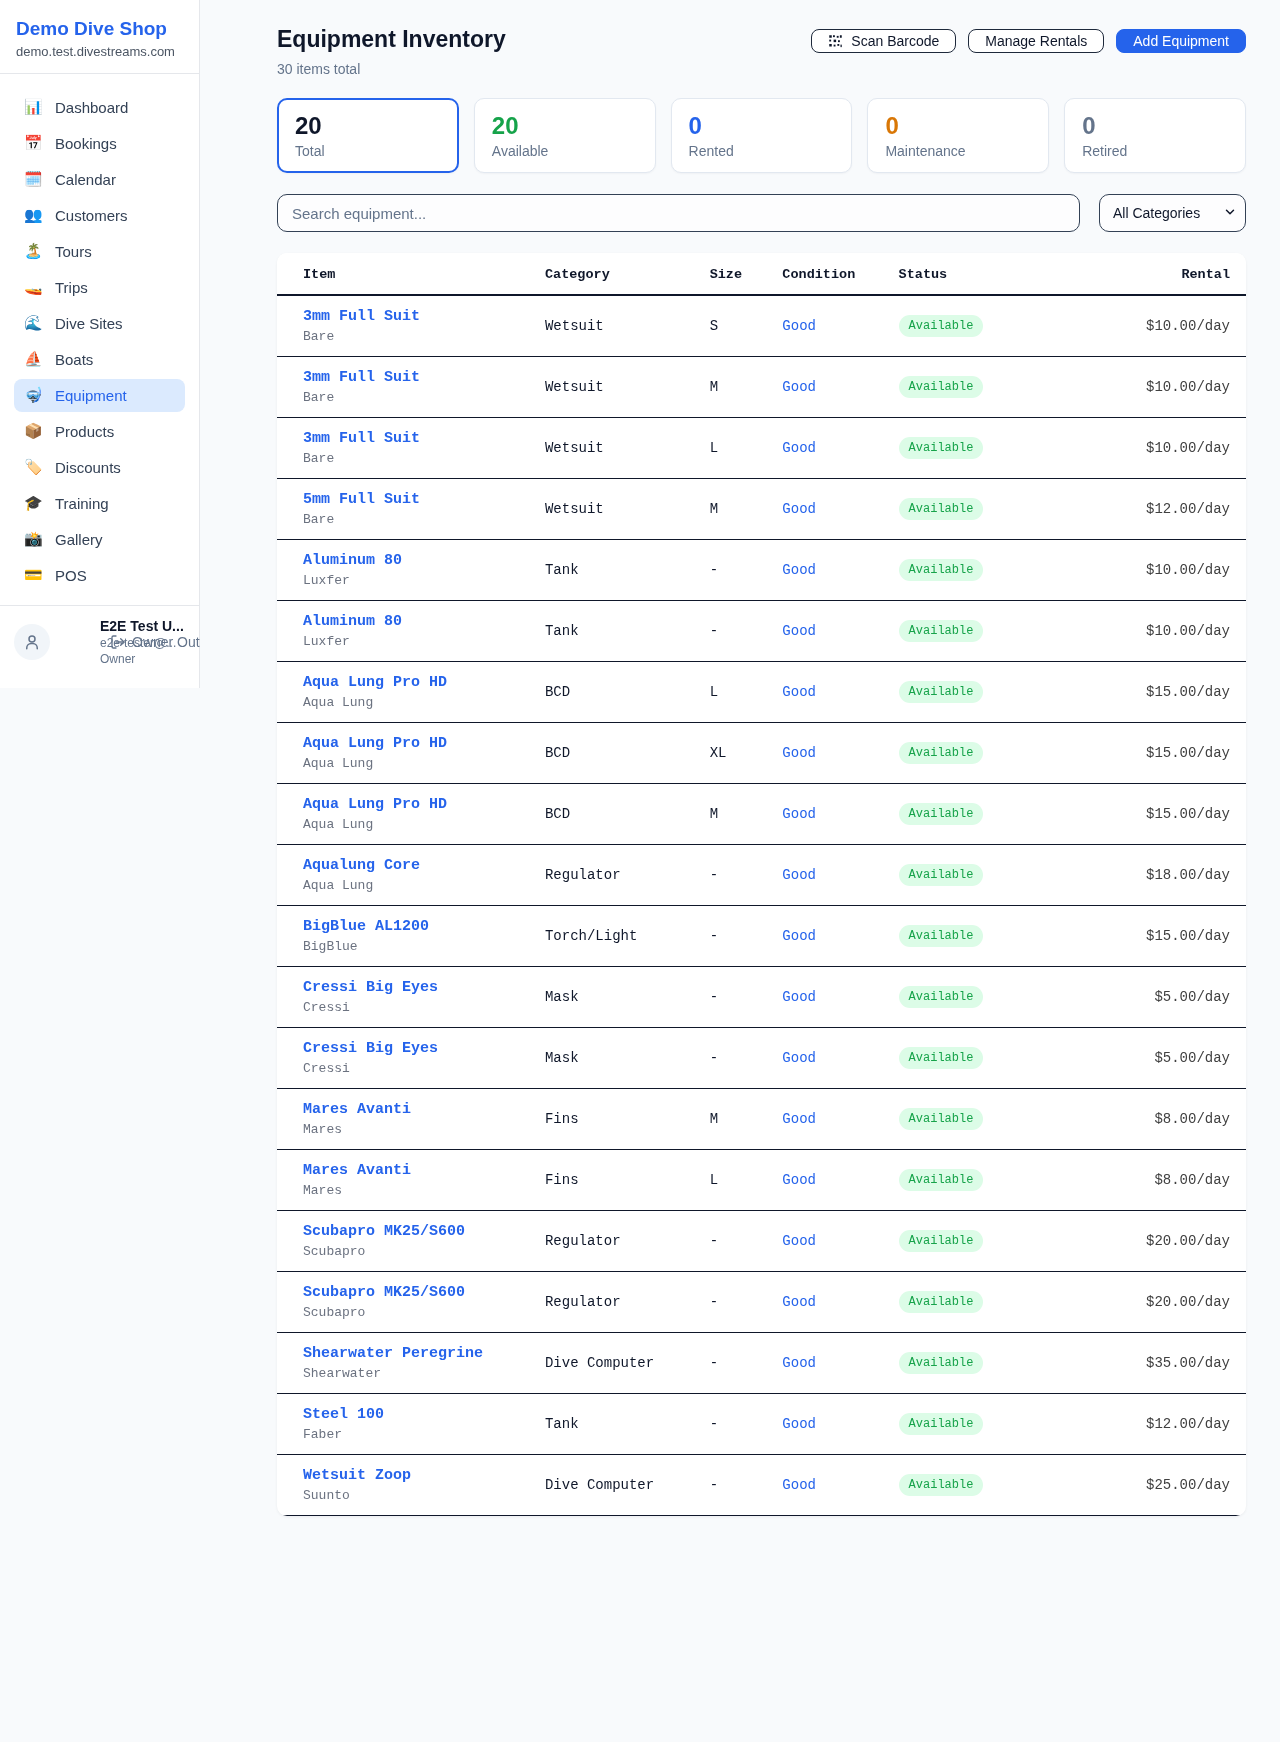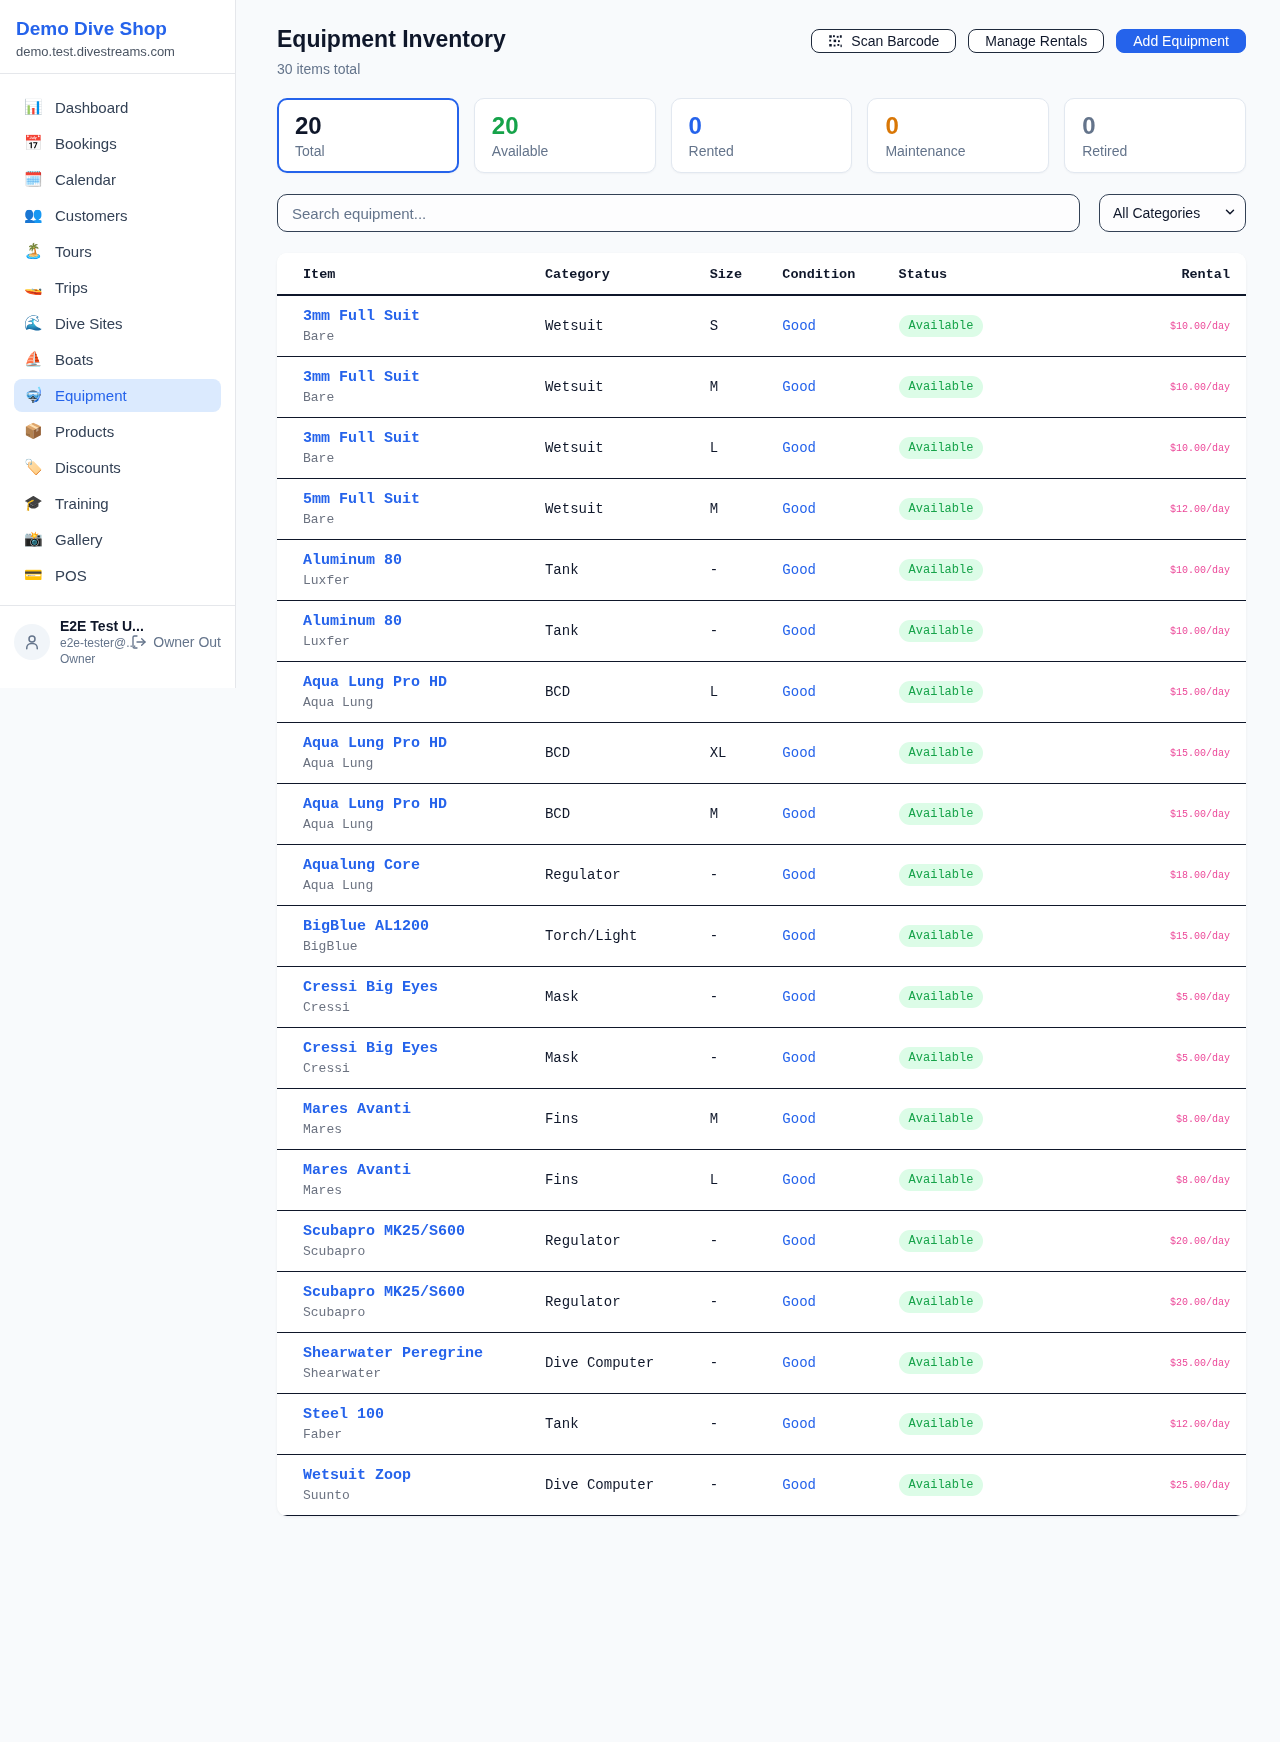--- a/index.html
+++ b/index.html
@@ -6,21 +6,21 @@
   html,body { width:1280px; }
   body {
     font-family:"Liberation Sans","DejaVu Sans",sans-serif;
     background:#f8fafc;
     color:#0f172a;
     min-height:1742px;
     position:relative;
   }
   
   .sidebar {
-    position:absolute; top:0; left:0; width:236px;
+    position:absolute; top:0; left:0; width:200px;
     background:#ffffff; border-right:1px solid #e5e7eb;
     padding:18px 0 18px;
   }
   .shop-head { padding:0 16px 14px; }
   .shop-name { font-size:19px; font-weight:bold; color:#2563eb; }
   .shop-domain { font-size:13px; color:#4b5563; margin-top:4px; }
   .side-divider { border:none; border-top:1px solid #e5e7eb; }
   .nav { padding:14px 12px 10px; }
   .nav-item {
     display:flex; align-items:center; gap:13px;
@@ -28,21 +28,21 @@
     font-size:15px; color:#334155; cursor:pointer;
   }
   .nav-item.active { background:#dbeafe; color:#2563eb; font-weight:500; }
   .nav-icon { width:18px; font-size:15px; line-height:1; text-align:center;
     font-family:"DejaVu Sans",sans-serif; }
   .user-box { padding:12px 14px 4px; display:flex; align-items:center; gap:10px; }
   .avatar {
     width:36px; height:36px; border-radius:50%; background:#f1f5f9;
     display:flex; align-items:center; justify-content:center; flex:none; color:#64748b;
   }
-  .user-meta { min-width:0; flex:1; }
+  .user-meta { min-width:0; flex:1;margin-left:40px; }
   .user-name { font-size:14px; font-weight:bold; color:#0f172a; white-space:nowrap; }
   .user-email,.user-role { font-size:12px; color:#64748b; margin-top:2px; white-space:nowrap; }
   .signout { display:flex; align-items:center; gap:6px; color:#64748b; font-size:14px; cursor:pointer; flex:none; }
   
   .main { margin-left:236px; padding:26px 34px 60px 41px; }
   .page-head { display:flex; justify-content:space-between; align-items:flex-start; }
   .page-title { font-size:23px; font-weight:bold; color:#0f172a; }
   .page-subtitle { font-size:14px; color:#64748b; margin-top:8px; }
   .head-actions { display:flex; gap:12px; margin-top:3px; }
   .btn {
@@ -85,21 +85,21 @@
   col.c-item{width:26%} col.c-cat{width:17%} col.c-size{width:7.5%}
   col.c-cond{width:12%} col.c-status{width:19.5%} col.c-rent{width:18%}
   thead th {
     text-align:left; font-size:13.5px; font-weight:bold; color:#0f172a;
     padding:14px 16px 12px; border-bottom:2px solid #0f172a; background:#fff;
   }
   thead th.first { padding-left:26px; }
   thead th.num { text-align:right; }
   tbody td { padding:12px 16px; border-bottom:1px solid #0f172a; vertical-align:middle; }
   tbody td.first { padding-left:26px; }
-  tbody td.num { text-align:right; font-size:10px; color:#ec4899; }
+  tbody td.num { text-align:right; font-size:14px; color:#404040; }
   .item-name { color:#2563eb; font-size:15px; font-weight:bold; cursor:pointer; }
   .item-brand { color:#6b7280; font-size:13px; margin-top:4px; }
   .cell-plain { font-size:14px; color:#0f172a; }
   .cond-link { font-size:14px; color:#2563eb; cursor:pointer; }
   .badge {
     display:inline-block; padding:4px 10px; border-radius:999px;
     background:#dcfce7; color:#16a34a; font-size:12px;
   }
   svg { display:block; }
 </style>

